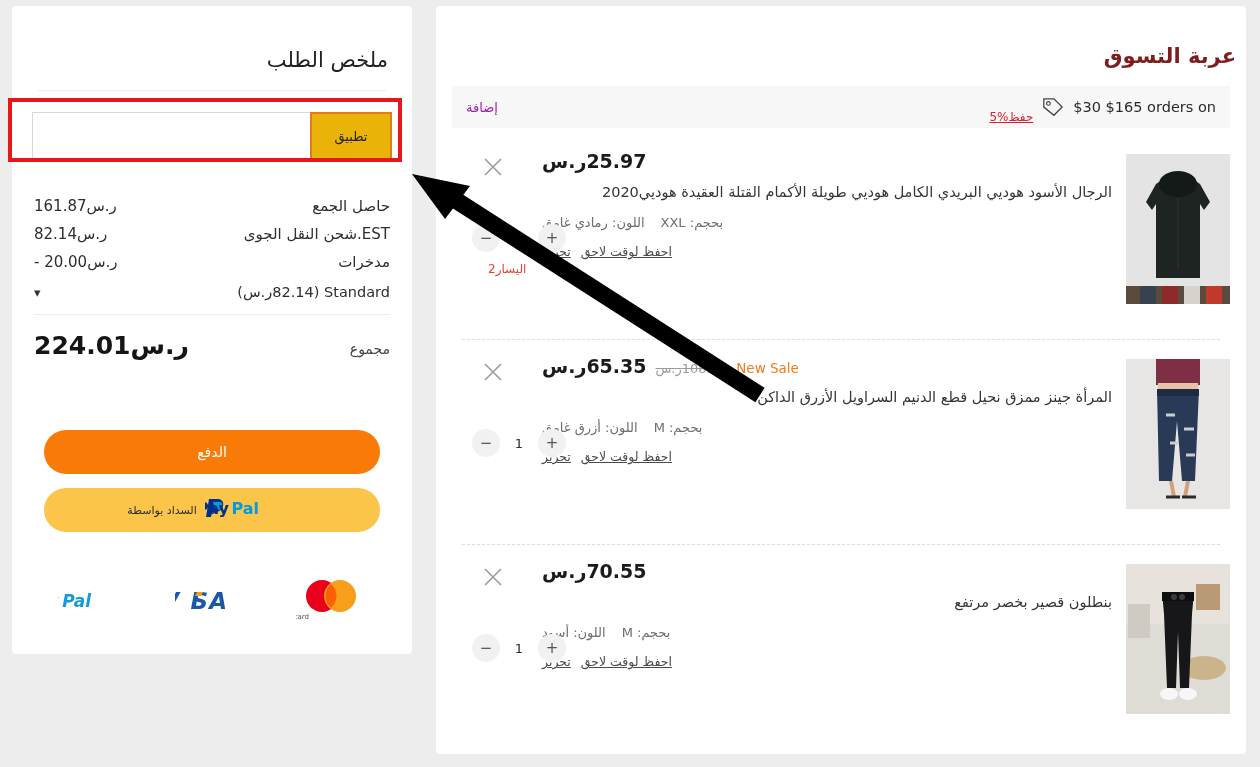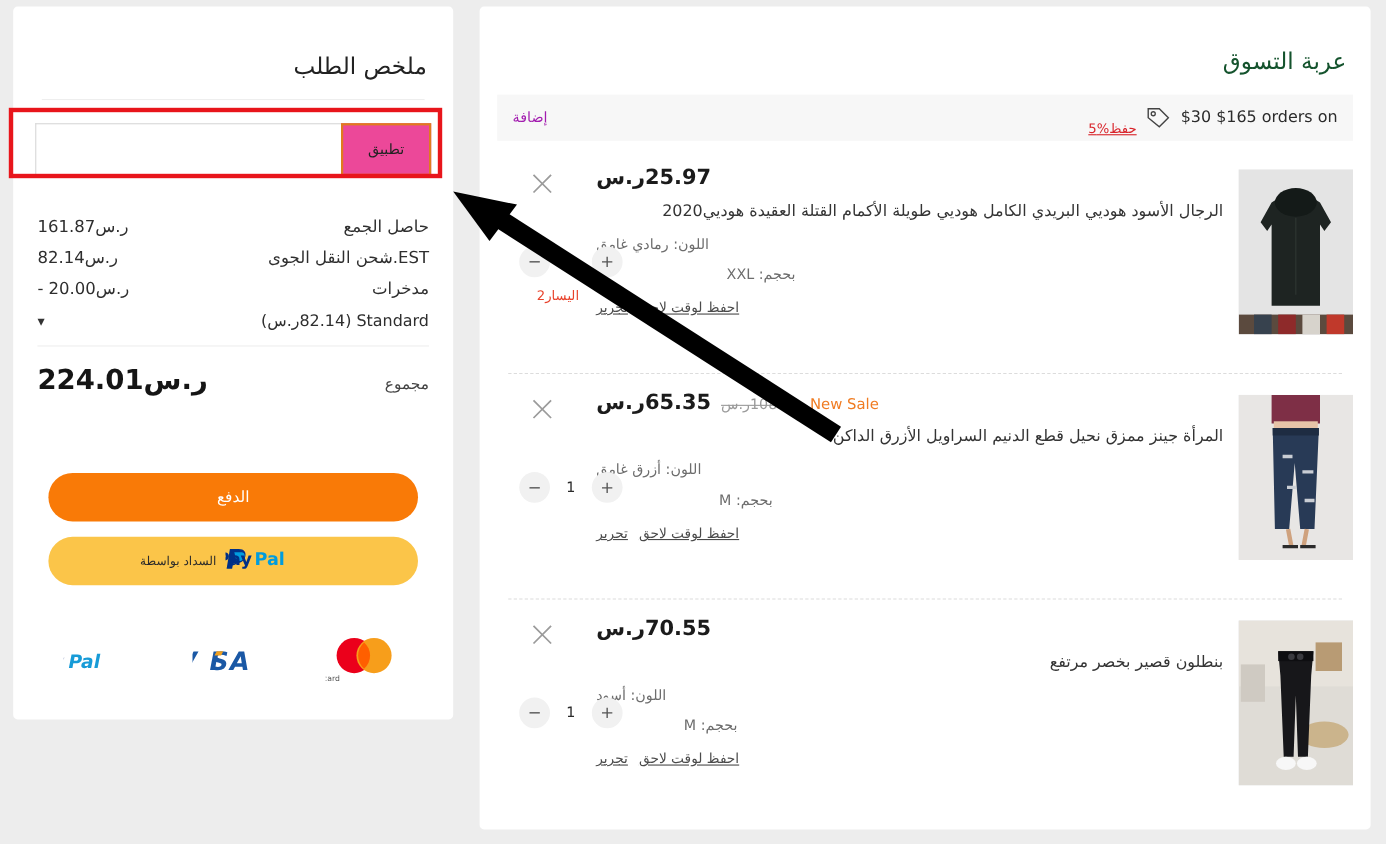--- a/index.html
+++ b/index.html
@@ -20,24 +20,24 @@
   
   .cart-panel {
     position: absolute;
     right: 14px; top: 6px;
     width: 810px; height: 748px;
     background: #ffffff;
     border-radius: 4px;
   }
   .cart-title {
     position: absolute;
-    right: 22px; top: 38px;
+    right: 10px; top: 38px;
     font-size: 21px;
-    color: #14532d;
-    font-weight: 400;
+    color: #7f1d1d;
+    font-weight: 700;
     white-space: nowrap;
   }
   .promo-bar {
     position: absolute;
     left: 16px; right: 16px; top: 80px;
     height: 42px;
     background: #f7f7f7;
     display: flex;
     align-items: center;
     justify-content: space-between;
@@ -134,21 +134,21 @@
   }
   .attr-line {
     font-size: 13px;
     color: #6d6d6d;
     margin-bottom: 14px;
     display: flex;
     flex-direction: row;
     justify-content: flex-end;
     gap: 16px;
   }
-  .attr-size { direction: rtl; margin-top: 28px; }
+  .attr-size { direction: rtl; }
   .links-line {
     font-size: 12.5px;
     display: flex;
     flex-direction: row;
     justify-content: flex-end;
     gap: 10px;
   }
   .links-line span {
     color: #4a4a4a;
     text-decoration: underline;
@@ -234,21 +234,21 @@
     outline: none;
     font-size: 13px;
     color: #333;
     padding: 0 10px;
     font-family: inherit;
     text-align: right;
   }
   .coupon-apply {
     width: 82px;
     border: 2px solid #e07b1e;
-    background: #ec4899;
+    background: #eab308;
     color: #222;
     font-size: 13px;
     cursor: pointer;
     font-family: inherit;
     display: flex;
     align-items: center;
     justify-content: center;
   }
 
   .totals {

